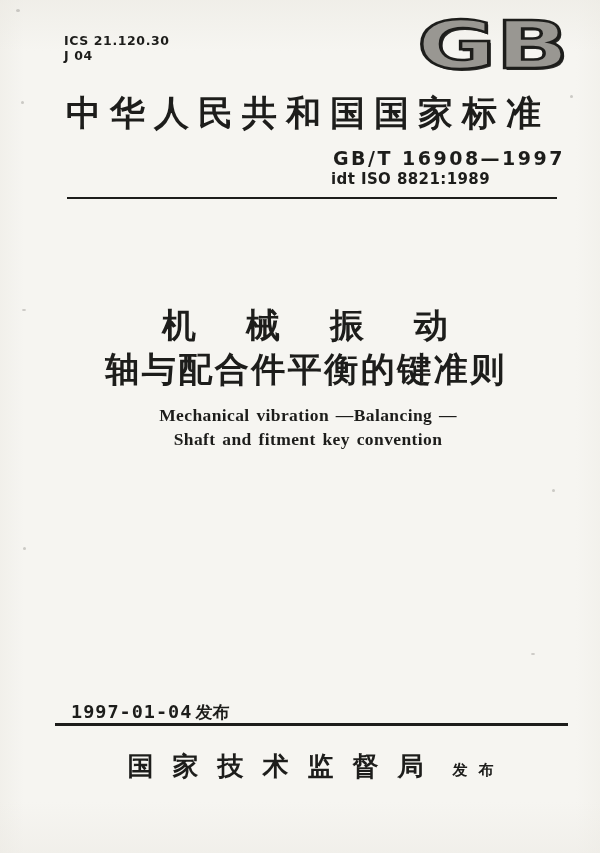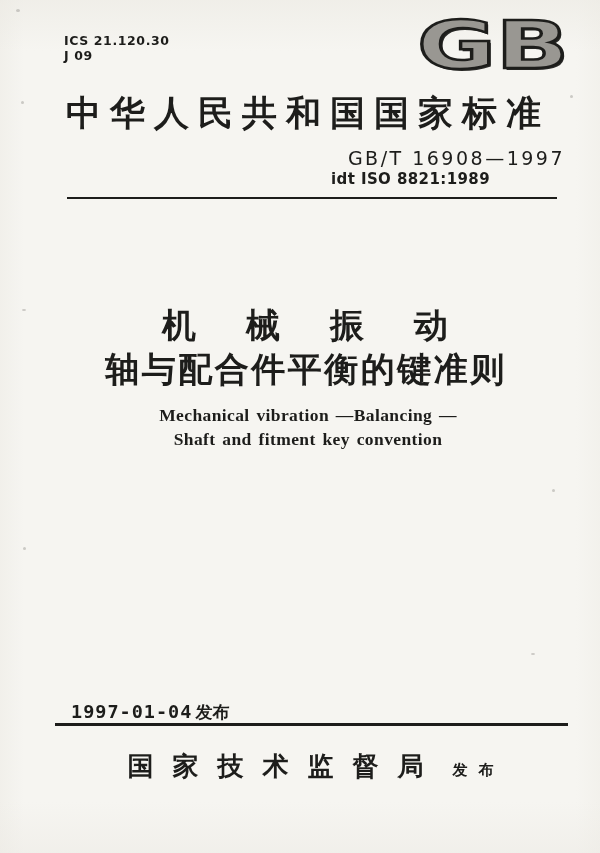--- a/index.html
+++ b/index.html
@@ -57,21 +57,21 @@
     padding-left: 16px;
     box-sizing: border-box;
     white-space: nowrap;
   }
 
   .std-number {
     position: absolute;
     top: 147px;
     right: 35px;
     font-family: "DejaVu Sans", sans-serif;
-    font-weight: normal;
+    font-weight: bold;
     font-size: 19px;
     letter-spacing: 2.5px;
     white-space: nowrap;
   }
   .idt-line {
     position: absolute;
     top: 170px;
     right: 110px;
     font-family: "DejaVu Sans", sans-serif;
     font-weight: bold;
@@ -209,21 +209,21 @@
   .s6 { left: 531px; top: 653px; width: 4px; height: 2px; }
   .s7 { left: 570px; top: 95px;  width: 3px; height: 3px; }
 </style>
 </head>
 <body>
 
 <div class="page">
 
   <div class="ics-block">
     <div>ICS 21.120.30</div>
-    <div>J 09</div>
+    <div>J 04</div>
   </div>
 
   <svg class="gb-logo" viewBox="0 0 162 66" aria-hidden="true">
     <text x="83" y="57" text-anchor="middle" textLength="152" lengthAdjust="spacingAndGlyphs" font-family="DejaVu Sans, sans-serif" font-weight="bold" font-size="66" fill="#2a2a28">GB</text>
     <text x="81" y="55" text-anchor="middle" textLength="152" lengthAdjust="spacingAndGlyphs" font-family="DejaVu Sans, sans-serif" font-weight="bold" font-size="66" fill="#999792" stroke="#1d1d1b" stroke-width="2.4">GB</text>
   </svg>
 
   <div class="header-title">中华人民共和国国家标准</div>
 
   <div class="std-number">GB/T 16908—1997</div>

